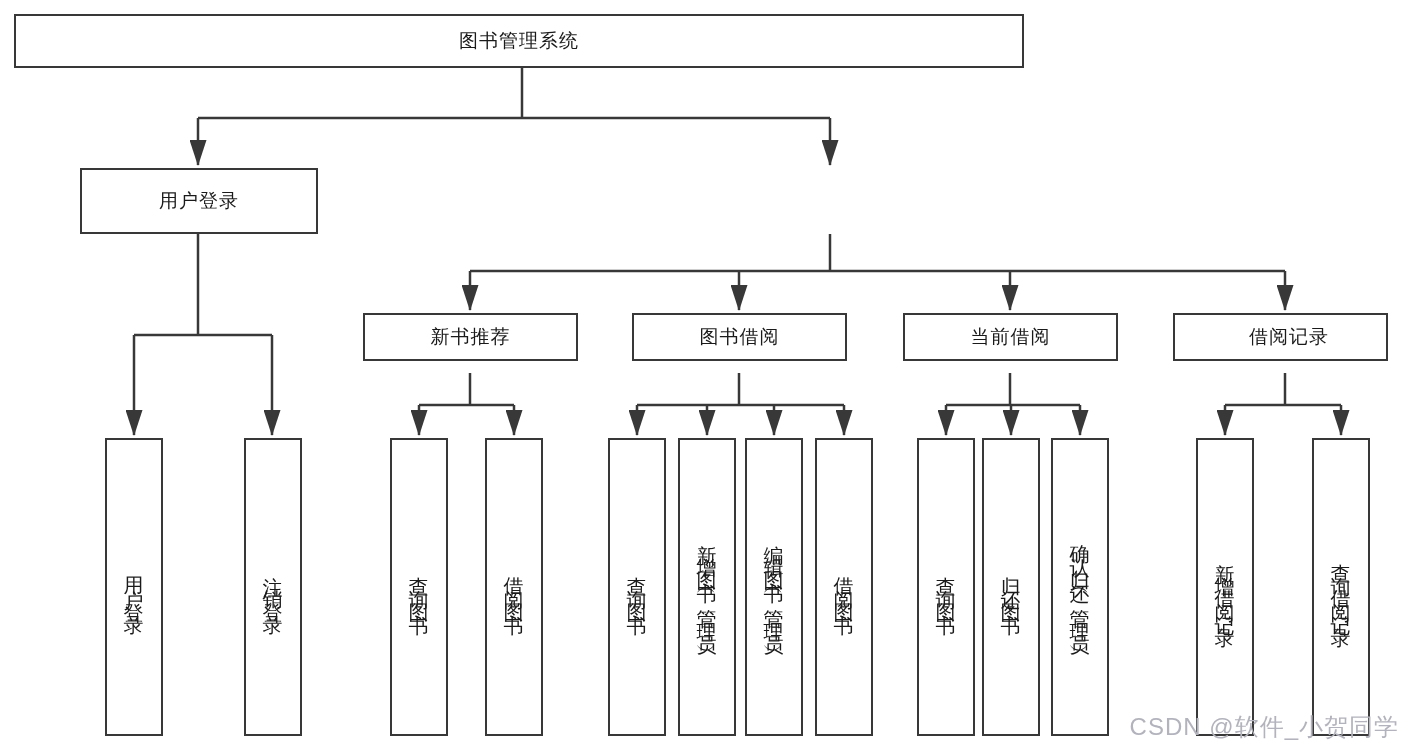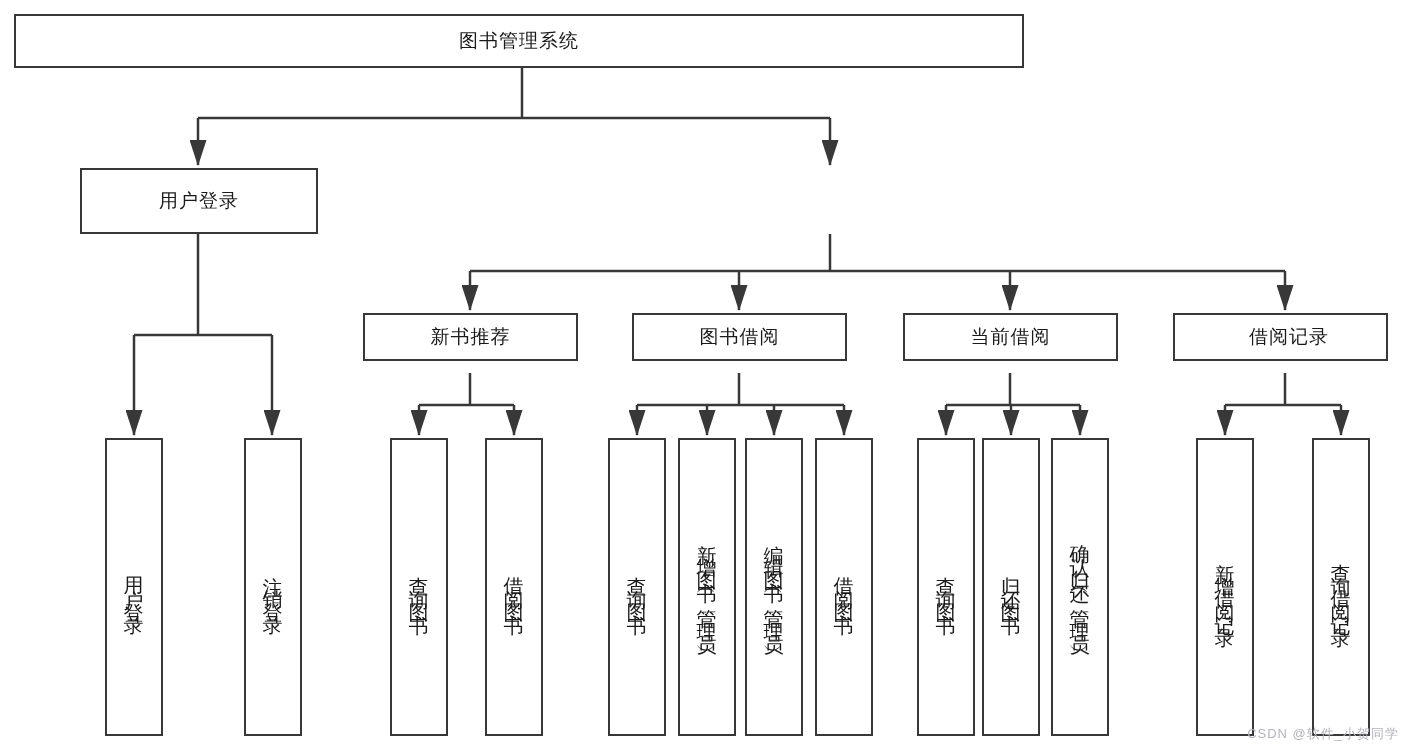--- a/index.html
+++ b/index.html
@@ -51,21 +51,21 @@
   .leaf-7  { left: 815px; }
   .leaf-8  { left: 917px; }
   .leaf-9  { left: 982px; }
   .leaf-10 { left: 1051px; }
   .leaf-11 { left: 1196px; }
   .leaf-12 { left: 1312px; }
   .watermark {
     position: absolute;
     right: 6px;
     bottom: 4px;
-    font-size: 13px;
+    font-size: 24px;
     color: #b3b3bd;
     letter-spacing: 1px;
     z-index: 5;
     white-space: nowrap;
   }
 </style>
 </head>
 <body>
 
 <div class="canvas">

